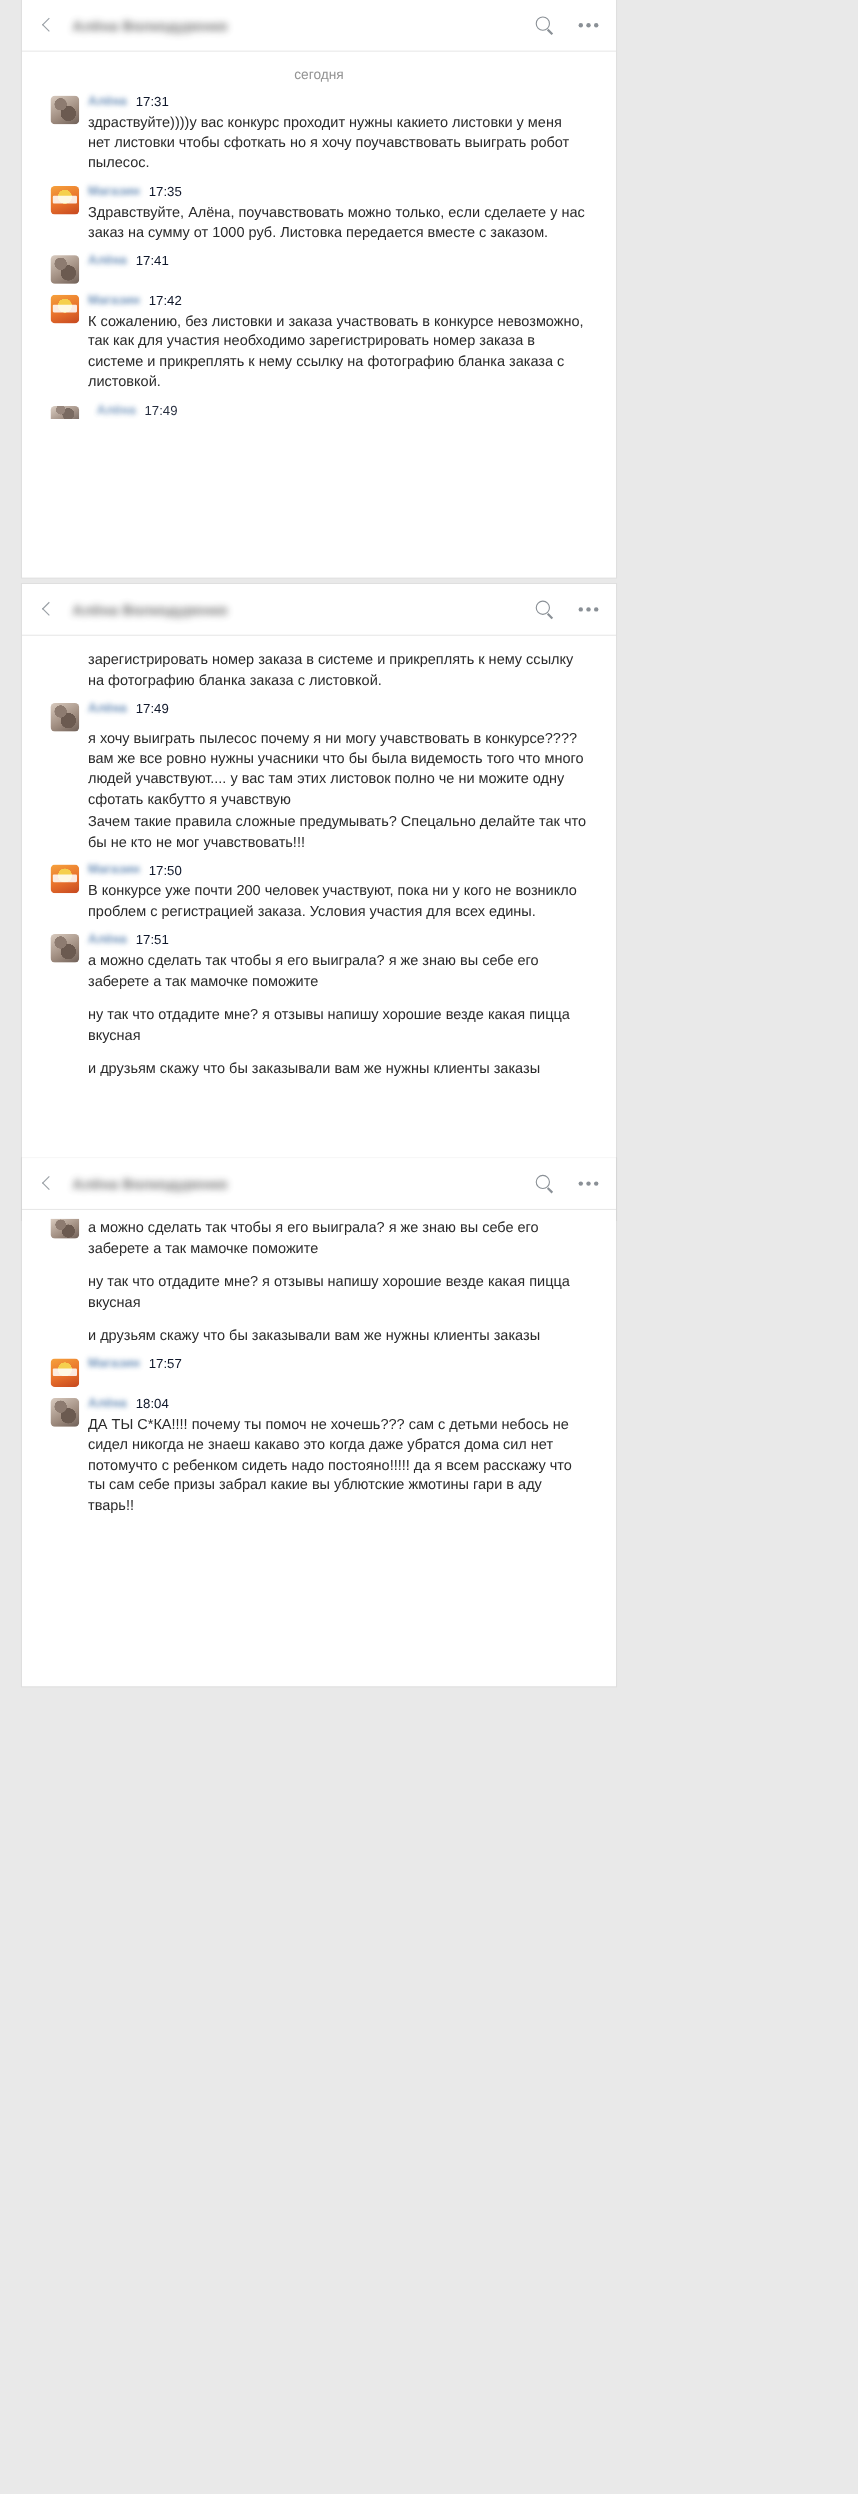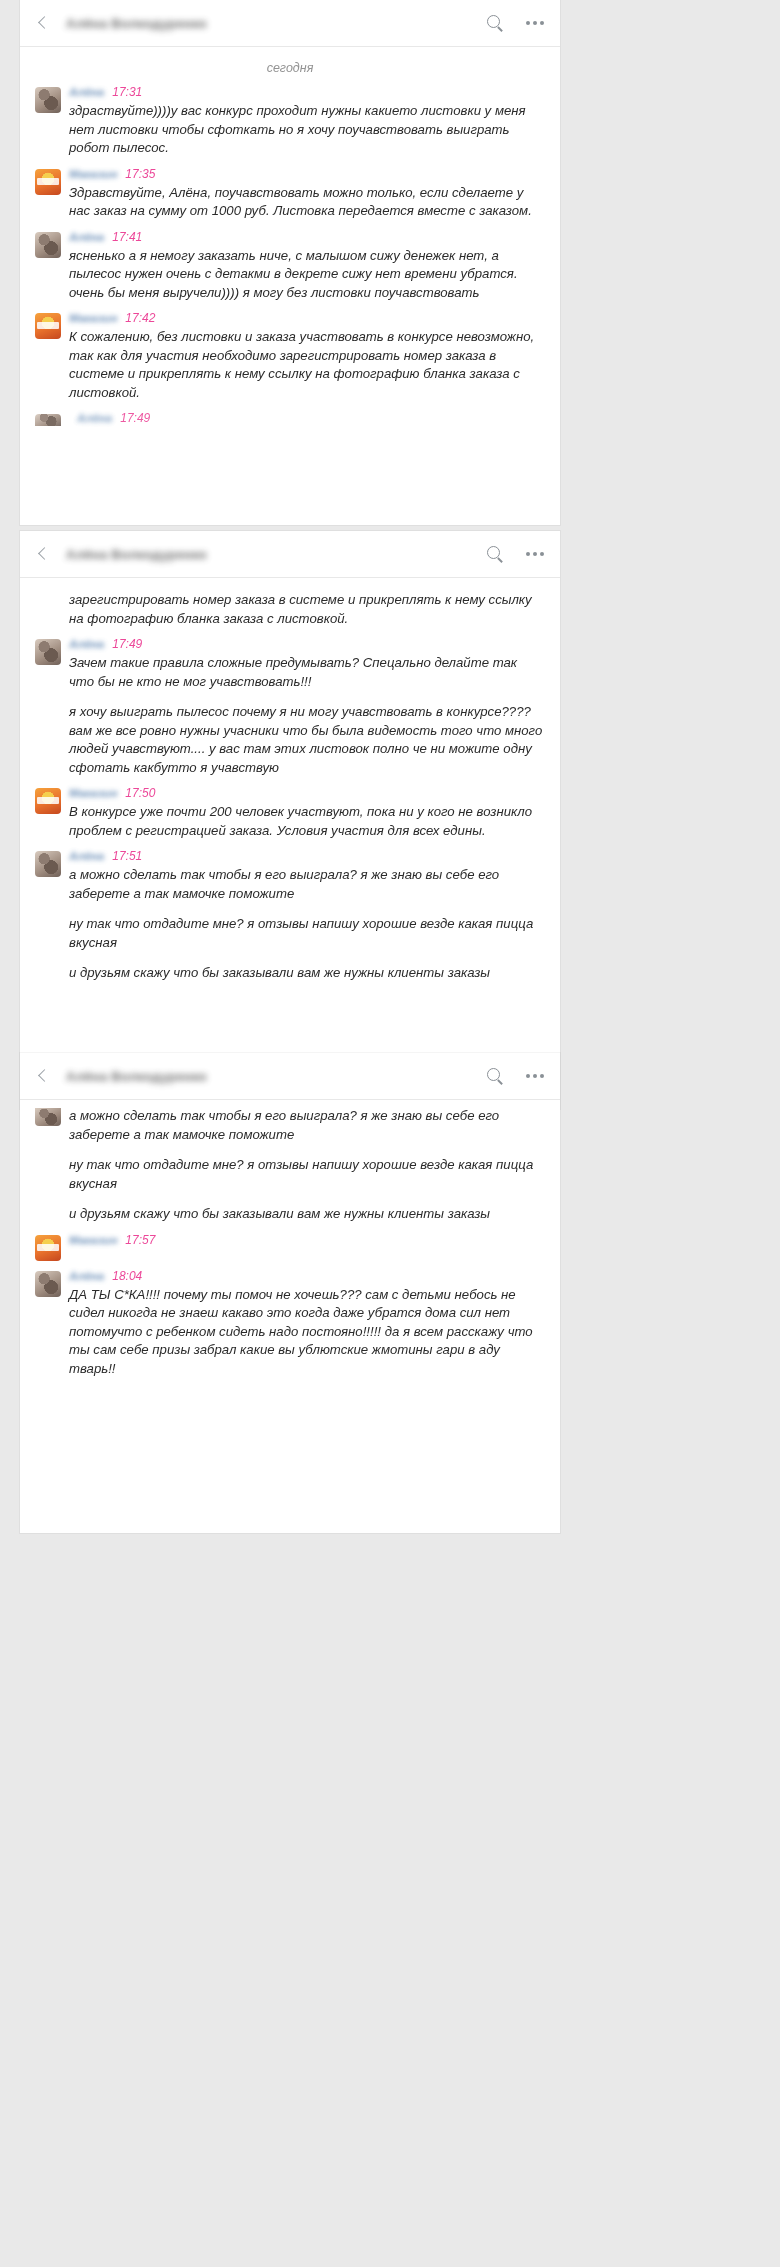--- a/index.html
+++ b/index.html
@@ -99,23 +99,22 @@
   }
   .more-icon span {
     width: 4px; height: 4px;
     border-radius: 50%;
     background: #8a9096;
     display: block;
   }
 
   
   .thread {
-    padding: 0 15px;
-    position: relative;
-    font-style: italic;
+    padding: 0 26px;
+    position: relative;
   }
   .day-sep {
     text-align: center;
     font-size: 12.5px;
     color: #939393;
     padding: 14px 0 10px;
   }
   .msg {
     display: flex;
     margin-bottom: 8px;
@@ -163,21 +162,21 @@
   .sender {
     font-size: 11.5px;
     font-weight: bold;
     color: #4a76a8;
     filter: blur(2.6px);
     opacity: .8;
     white-space: nowrap;
   }
   .time {
     font-size: 12px;
-    color: #ec4899;
+    color: #0f172a;
     text-align: center;
   }
   .text {
     font-size: 13.2px;
     line-height: 18.5px;
     color: #2b2b2b;
     white-space: pre-wrap;
     word-wrap: break-word;
     padding: 1px 0;
   }
@@ -249,21 +248,20 @@
         </div>
       </div>
 
       <div class="msg">
         <div class="avatar"></div>
         <div class="bubble-wrap">
           <div class="meta">
             <span class="sender">Алёна</span>
             <span class="time">17:41</span>
           </div>
-          <div class="text">ясненько а я немогу заказать ниче, с малышом сижу денежек нет, а пылесос нужен очень с детакми в декрете сижу нет времени убратся. очень бы меня выручели)))) я могу без листовки поучавствовать</div>
         </div>
       </div>
 
       <div class="msg">
         <div class="avatar shop"></div>
         <div class="bubble-wrap">
           <div class="meta">
             <span class="sender">Магазин</span>
             <span class="time">17:42</span>
           </div>
@@ -305,22 +303,22 @@
         </div>
       </div>
 
       <div class="msg">
         <div class="avatar"></div>
         <div class="bubble-wrap">
           <div class="meta">
             <span class="sender">Алёна</span>
             <span class="time">17:49</span>
           </div>
+          <div class="text continued">я хочу выиграть пылесос почему я ни могу учавствовать в конкурсе???? вам же все ровно нужны учасники что бы была видемость того что много людей учавствуют.... у вас там этих листовок полно че ни можите одну сфотать какбутто я учавствую</div>
           <div class="text">Зачем такие правила сложные предумывать? Спецально делайте так что бы не кто не мог учавствовать!!!</div>
-          <div class="text continued">я хочу выиграть пылесос почему я ни могу учавствовать в конкурсе???? вам же все ровно нужны учасники что бы была видемость того что много людей учавствуют.... у вас там этих листовок полно че ни можите одну сфотать какбутто я учавствую</div>
         </div>
       </div>
 
       <div class="msg">
         <div class="avatar shop"></div>
         <div class="bubble-wrap">
           <div class="meta">
             <span class="sender">Магазин</span>
             <span class="time">17:50</span>
           </div>

